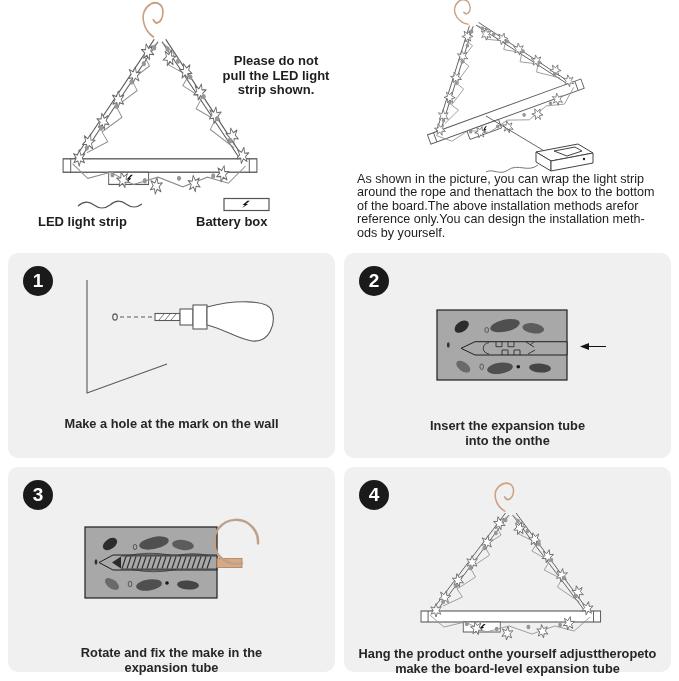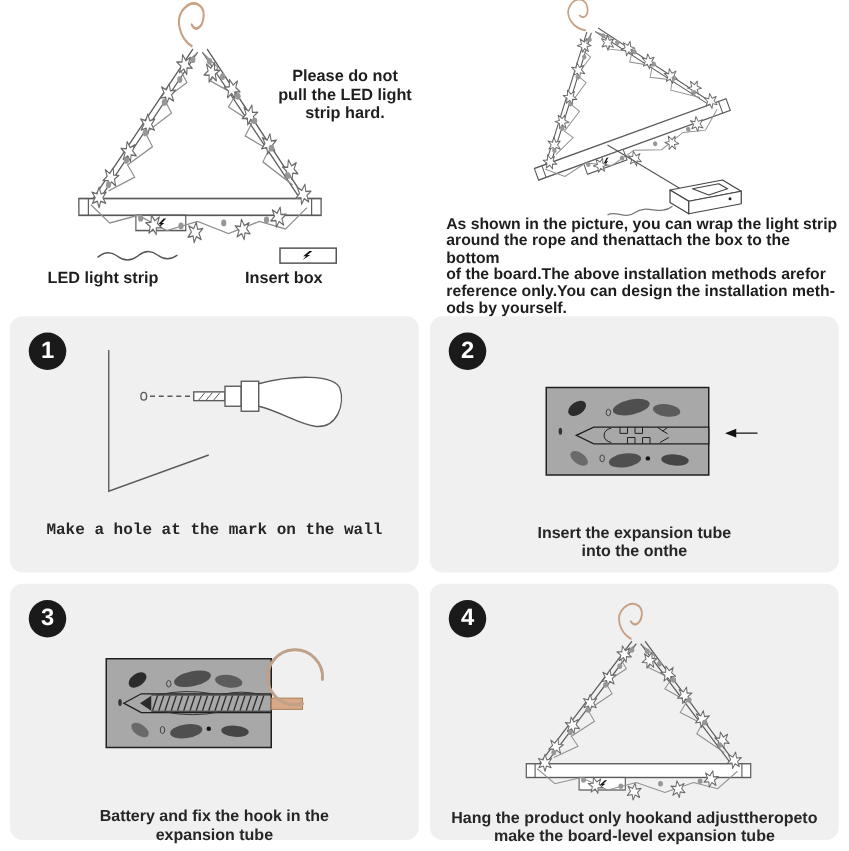--- a/index.html
+++ b/index.html
@@ -1,21 +1,21 @@
 <!DOCTYPE html>
 <html><head>
 <meta charset="utf-8">
 <style>
   html,body{margin:0;padding:0;}
   body{width:679px;height:681px;background:#ffffff;font-family:"Liberation Sans",sans-serif;color:#1e1e1e;}
   .stage{position:relative;width:679px;height:681px;overflow:hidden;background:#fff;}
   .abs{position:absolute;}
   svg{display:block;}
   .note{position:absolute;left:218px;top:54px;width:116px;text-align:center;font-weight:700;font-size:13px;line-height:14.5px;white-space:pre-line;}
-  .desc{position:absolute;left:357px;top:173px;width:316px;font-weight:700;font-size:12.6px;line-height:13.4px;white-space:pre-line;}
+  .desc{position:absolute;left:357px;top:173px;width:316px;font-weight:400;font-size:12.6px;line-height:13.4px;white-space:pre-line;}
   .legend-label{position:absolute;top:214px;font-weight:700;font-size:13px;text-align:left;}
   .panel{position:absolute;width:327px;height:205px;background:#f0f0f1;border-radius:10px;}
   .panel .ill{position:absolute;left:0;top:0;}
   .badge{position:absolute;left:15px;top:13px;width:30px;height:30px;border-radius:50%;background:#1a1a1a;color:#ffffff;font-weight:700;font-size:19px;display:flex;align-items:center;justify-content:center;}
   .caption{position:absolute;left:0;right:0;text-align:center;font-weight:700;font-size:12.8px;line-height:15px;color:#262626;white-space:pre-line;}
 </style>
 </head>
 <body>
 
 <div class="stage">
@@ -80,23 +80,23 @@
 
       <path d="M78,206 q8,-7 16,-1 q8,6 16,0 q8,-7 16,-1 q8,6 16,0" stroke="#555" fill="none" stroke-width="1.2"></path>
       <g>
         <rect x="224" y="198.5" width="45" height="12" fill="#fff" stroke="#555" stroke-width="1.2"></rect>
         <use href="#bolt" transform="translate(246,204)"></use>
       </g>
     </svg>
 
     <div class="note">Please do not
 pull the LED light
-strip hard.</div>
+strip shown.</div>
     <div class="legend-label" style="left:38px;width:120px;">LED light strip</div>
-    <div class="legend-label" style="left:196px;width:100px;">Insert box</div>
+    <div class="legend-label" style="left:196px;width:100px;">Battery box</div>
 
     <svg class="abs" style="left:340px;top:0" width="339" height="173">
       <g transform="translate(150,68) rotate(-20) scale(0.8,0.9) translate(-110,-85)">
           <path d="M103,31 C93,26 88,13 97,6 C105,0 114,4 113,12 C112,19 106,22 103,17" stroke="#c9a183" stroke-width="1.7" fill="none" stroke-linecap="round"></path>
           <line x1="104" y1="33" x2="20" y2="131" stroke="#5a5a5a" stroke-width="1"></line>
           <line x1="108" y1="35" x2="25" y2="132" stroke="#5a5a5a" stroke-width="1"></line>
           <line x1="116" y1="33" x2="200" y2="133" stroke="#5a5a5a" stroke-width="1"></line>
           <line x1="112" y1="35" x2="195" y2="132" stroke="#5a5a5a" stroke-width="1"></line>
           <rect x="8" y="131" width="204" height="11" fill="#fff" stroke="#5a5a5a" stroke-width="1.1"></rect>
           <line x1="16" y1="131" x2="16" y2="142" stroke="#5a5a5a" stroke-width="1"></line>
@@ -166,21 +166,21 @@
         <line x1="112" y1="64" x2="146" y2="64" stroke-dasharray="4 3"></line>
         <g>
           <rect x="147" y="60.5" width="25" height="7" fill="#fff"></rect>
           <path d="M151,67 l5,-6 M157,67 l5,-6 M163,67 l5,-6" stroke-width="0.8"></path>
           <rect x="172" y="56" width="13" height="16" fill="#fff"></rect>
           <rect x="185" y="52" width="14" height="24" fill="#fff"></rect>
           <path d="M199,54 C225,47 260,46 264,58 C268,70 262,90 244,88 C230,86 216,76 199,72 Z" fill="#fff"></path>
         </g>
       </g>
     </svg>
-    <div class="caption" style="top:163px;font-family:Liberation Mono, monospace;">Make a hole at the mark on the wall</div>
+    <div class="caption" style="top:163px;">Make a hole at the mark on the wall</div>
   </div>
 
   <div class="panel" style="left:344px;top:253px;">
     <div class="badge">2</div>
     <svg class="ill" width="327" height="205">
       <rect x="93" y="57" width="130" height="70" fill="#a8a8a8" stroke="#1f1f1f" stroke-width="1.2"></rect>
       <g stroke="none">
         <ellipse cx="117.7" cy="73.7" rx="8" ry="5" fill="#2c2c2c" transform="rotate(-35 117.7 73.7)"></ellipse>
         <ellipse cx="142.7" cy="77" rx="1.8" ry="2.6" fill="none" stroke="#444" stroke-width="0.8"></ellipse>
         <ellipse cx="161" cy="72.7" rx="15" ry="6" fill="#4f4f4f" transform="rotate(-12 161 72.7)"></ellipse>
@@ -253,21 +253,21 @@
             <line x1="113" y1="89" x2="209" y2="89" stroke="#2b2b2b" stroke-width="0.8"></line>
             <line x1="113" y1="102" x2="209" y2="102" stroke="#2b2b2b" stroke-width="0.8"></line>
           </g>
         <path d="M118,89 Q140,84 162,88 M170,88.5 Q185,85 200,88.5 M124,102.5 Q146,107 168,102.5" stroke="#333" stroke-width="0.8" fill="none"></path>
       </g>
       <g>
         <rect x="209" y="91.5" width="25" height="9" fill="#d8a887" stroke="#a98059" stroke-width="0.8"></rect>
         <path d="M234,96 A22,22 0 1 1 250,76.5" fill="none" stroke="#bfa089" stroke-width="2.4" stroke-linecap="round"></path>
       </g>
     </svg>
-    <div class="caption" style="top:178px;">Battery and fix the hook in the
+    <div class="caption" style="top:178px;">Rotate and fix the make in the
 expansion tube</div>
   </div>
 
   <div class="panel" style="left:344px;top:467px;">
     <div class="badge">4</div>
     <svg class="ill" width="327" height="205">
       <g transform="translate(70,13) scale(0.88,1)">
           <path d="M103,31 C93,26 88,13 97,6 C105,0 114,4 113,12 C112,19 106,22 103,17" stroke="#c9a183" stroke-width="1.7" fill="none" stroke-linecap="round"></path>
           <line x1="104" y1="33" x2="20" y2="131" stroke="#5a5a5a" stroke-width="1"></line>
           <line x1="108" y1="35" x2="25" y2="132" stroke="#5a5a5a" stroke-width="1"></line>
@@ -308,17 +308,17 @@
           <circle cx="142" cy="64" r="2.2" fill="#979797"></circle>
           <circle cx="156" cy="80" r="2.2" fill="#979797"></circle>
           <circle cx="170" cy="98" r="2.2" fill="#979797"></circle>
           <circle cx="184" cy="116" r="2.2" fill="#979797"></circle>
           <circle cx="60" cy="144" r="2.2" fill="#979797"></circle>
           <circle cx="94" cy="149" r="2.2" fill="#979797"></circle>
           <circle cx="130" cy="147" r="2.2" fill="#979797"></circle>
           <circle cx="166" cy="145" r="2.2" fill="#979797"></circle>
         </g>
     </svg>
-    <div class="caption" style="top:179px;">Hang the product only hookand adjusttheropeto
+    <div class="caption" style="top:179px;">Hang the product onthe yourself adjusttheropeto
 make the board-level expansion tube</div>
   </div>
 
 </div>
 
 </body></html>

